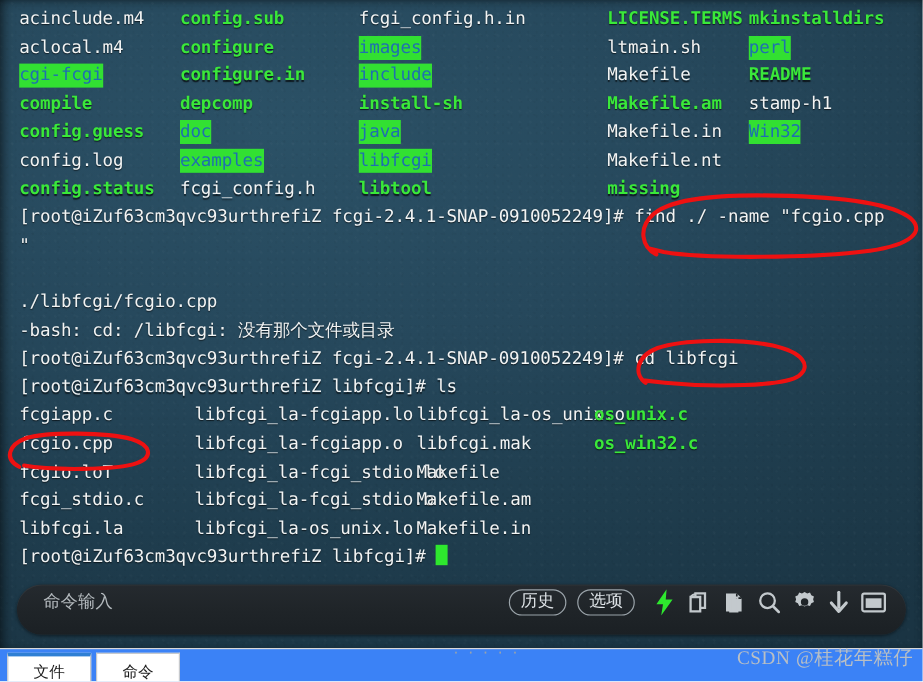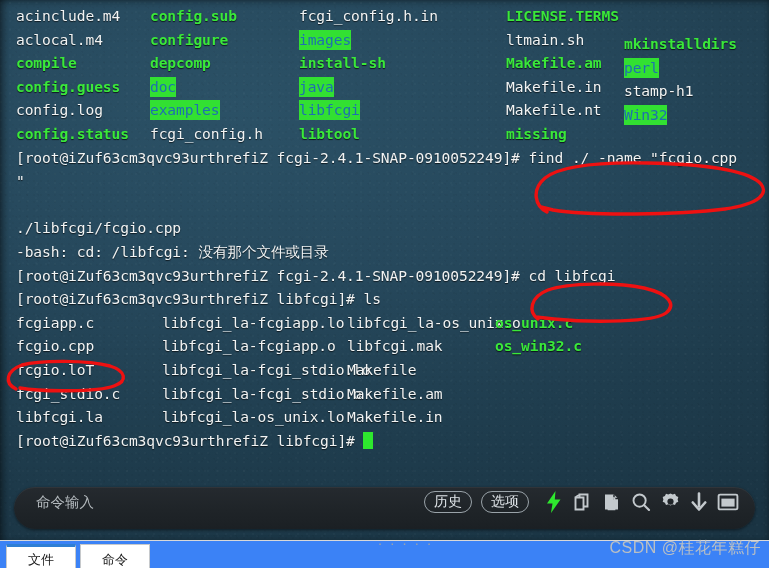--- a/index.html
+++ b/index.html
@@ -71,21 +71,21 @@
   }
 
   .cols { display: block; }
   .c { display: inline-block; vertical-align: top; }
 
   
   .g1 .c1 { width: 134px; }
   .g1 .c2 { width: 149px; }
   .g1 .c3 { width: 163px; }
   .g1 .c4 { width: 118px; margin-left: 44px; }
-  .g1 .c5 { width: 130px; margin-top: 28px; }
+  .g1 .c5 { width: 130px; }
 
   .g2 .c1 { width: 146px; }
   .g2 .c2 { width: 185px; }
   .g2 .c3 { width: 148px; }
   .g2 .c4 { width: 120px; }
 
   .f-exec { color: #3ae83a; font-weight: bold; text-shadow: 0 1px 1px rgba(0,0,0,.7); }
   .f-plain { color: #f2f4f4; }
   .f-dir {
     color: #1f6fb0;
@@ -207,38 +207,39 @@
     font-size: 13px;
     letter-spacing: 2px;
     z-index: 7;
     font-family: "DejaVu Sans", sans-serif;
   }
 
   #watermark {
     position: absolute;
     right: 8px; top: 538px;
     z-index: 7;
-    font-family: Liberation Sans, sans-serif;
+    font-family: Liberation Serif, serif;
     font-size: 16px;
     color: #b9bfc4;
     letter-spacing: .5px;
     white-space: nowrap;
   }
 </style>
 </head>
 <body>
 
 <div id="app">
 
   <div id="terminal-window">
     <div id="terminal-scroll">
 
       <div id="ls-top">
           <div class="term-line cols g1"><span class="c c1"><span class="f-plain">acinclude.m4</span></span><span class="c c2"><span class="f-exec">config.sub</span></span><span class="c c3"><span class="f-plain">fcgi_config.h.in</span></span><span class="c c4"><span class="f-exec">LICENSE.TERMS</span></span><span class="c c5"><span class="f-exec">mkinstalldirs</span></span></div>
           <div class="term-line cols g1"><span class="c c1"><span class="f-plain">aclocal.m4</span></span><span class="c c2"><span class="f-exec">configure</span></span><span class="c c3"><span class="f-dir">images</span></span><span class="c c4"><span class="f-plain">ltmain.sh</span></span><span class="c c5"><span class="f-dir">perl</span></span></div>
+          <div class="term-line cols g1"><span class="c c1"><span class="f-dir">cgi-fcgi</span></span><span class="c c2"><span class="f-exec">configure.in</span></span><span class="c c3"><span class="f-dir">include</span></span><span class="c c4"><span class="f-plain">Makefile</span></span><span class="c c5"><span class="f-exec">README</span></span></div>
           <div class="term-line cols g1"><span class="c c1"><span class="f-exec">compile</span></span><span class="c c2"><span class="f-exec">depcomp</span></span><span class="c c3"><span class="f-exec">install-sh</span></span><span class="c c4"><span class="f-exec">Makefile.am</span></span><span class="c c5"><span class="f-plain">stamp-h1</span></span></div>
           <div class="term-line cols g1"><span class="c c1"><span class="f-exec">config.guess</span></span><span class="c c2"><span class="f-dir">doc</span></span><span class="c c3"><span class="f-dir">java</span></span><span class="c c4"><span class="f-plain">Makefile.in</span></span><span class="c c5"><span class="f-dir">Win32</span></span></div>
           <div class="term-line cols g1"><span class="c c1"><span class="f-plain">config.log</span></span><span class="c c2"><span class="f-dir">examples</span></span><span class="c c3"><span class="f-dir">libfcgi</span></span><span class="c c4"><span class="f-plain">Makefile.nt</span></span><span class="c c5"><span class="f-plain"></span></span></div>
           <div class="term-line cols g1"><span class="c c1"><span class="f-exec">config.status</span></span><span class="c c2"><span class="f-plain">fcgi_config.h</span></span><span class="c c3"><span class="f-exec">libtool</span></span><span class="c c4"><span class="f-exec">missing</span></span><span class="c c5"><span class="f-plain"></span></span></div>
         </div>
 
       <div class="term-line"><span class="prompt">[root@iZuf63cm3qvc93urthrefiZ fcgi-2.4.1-SNAP-0910052249]# </span><span>find ./ -name "fcgio.cpp</span></div>
       <div class="term-line"><span>"</span></div>
       <div class="term-line">&nbsp;</div>
       <div class="term-line"><span>./libfcgi/fcgio.cpp</span></div>

